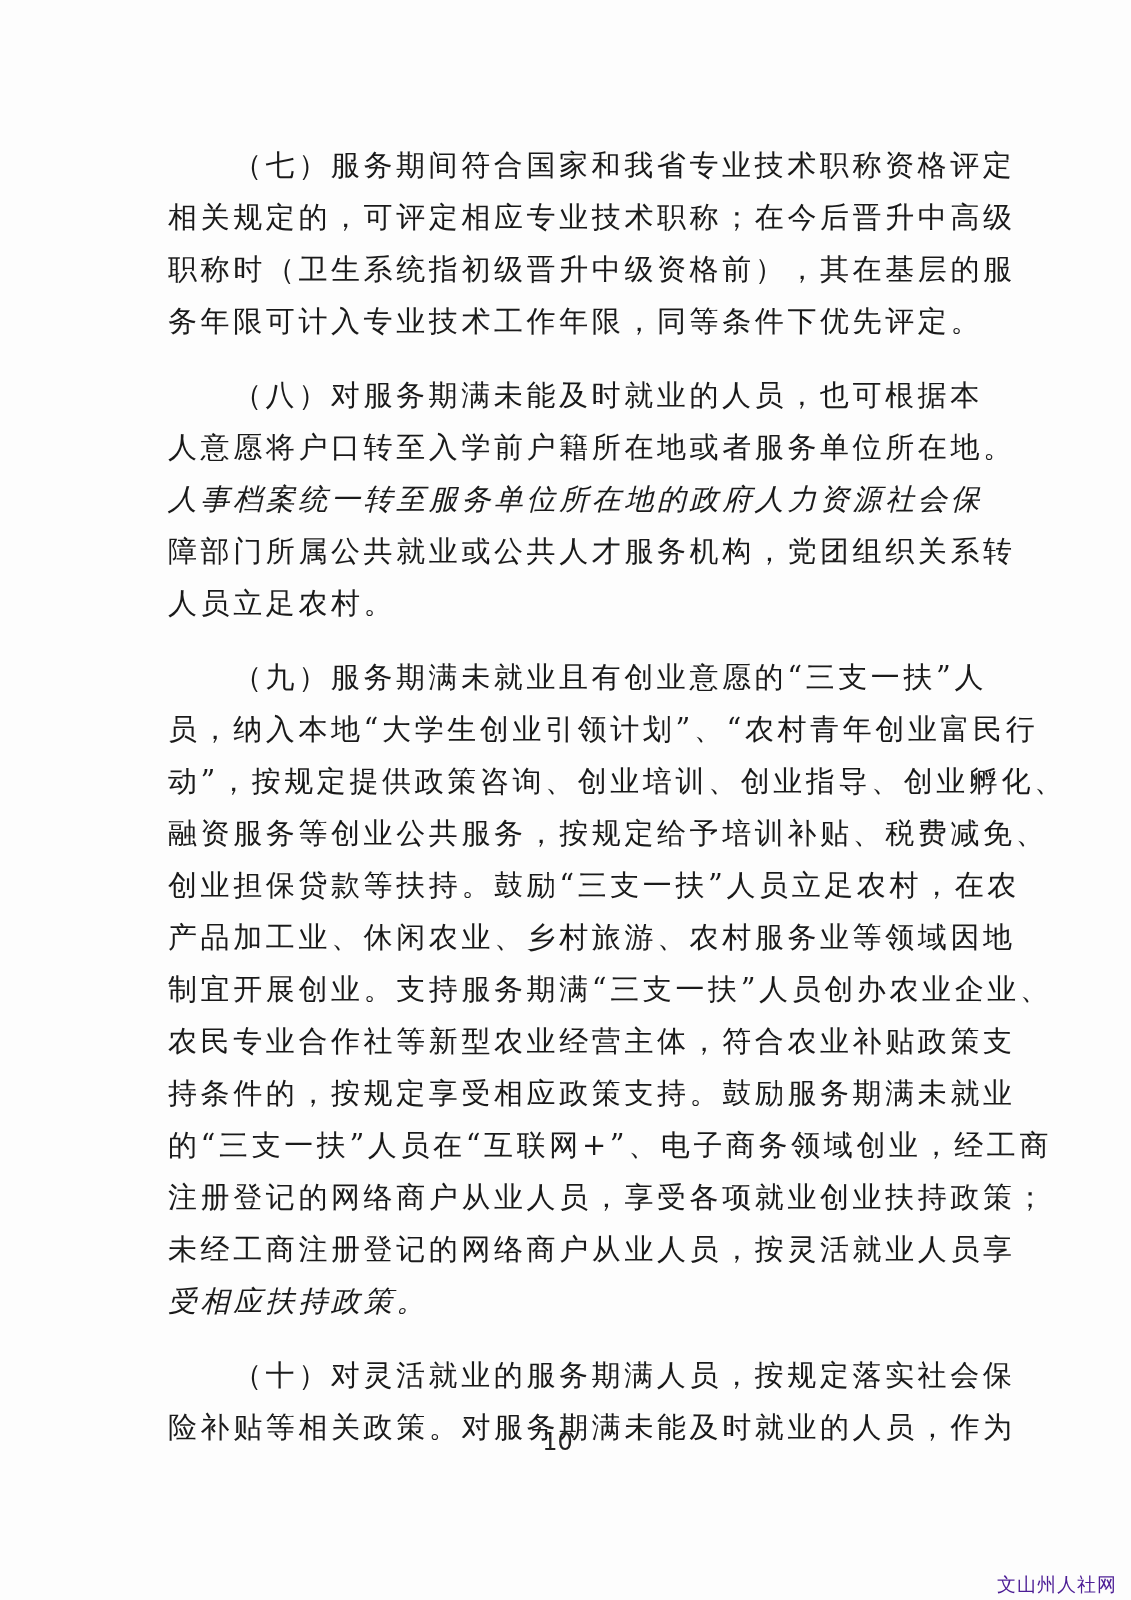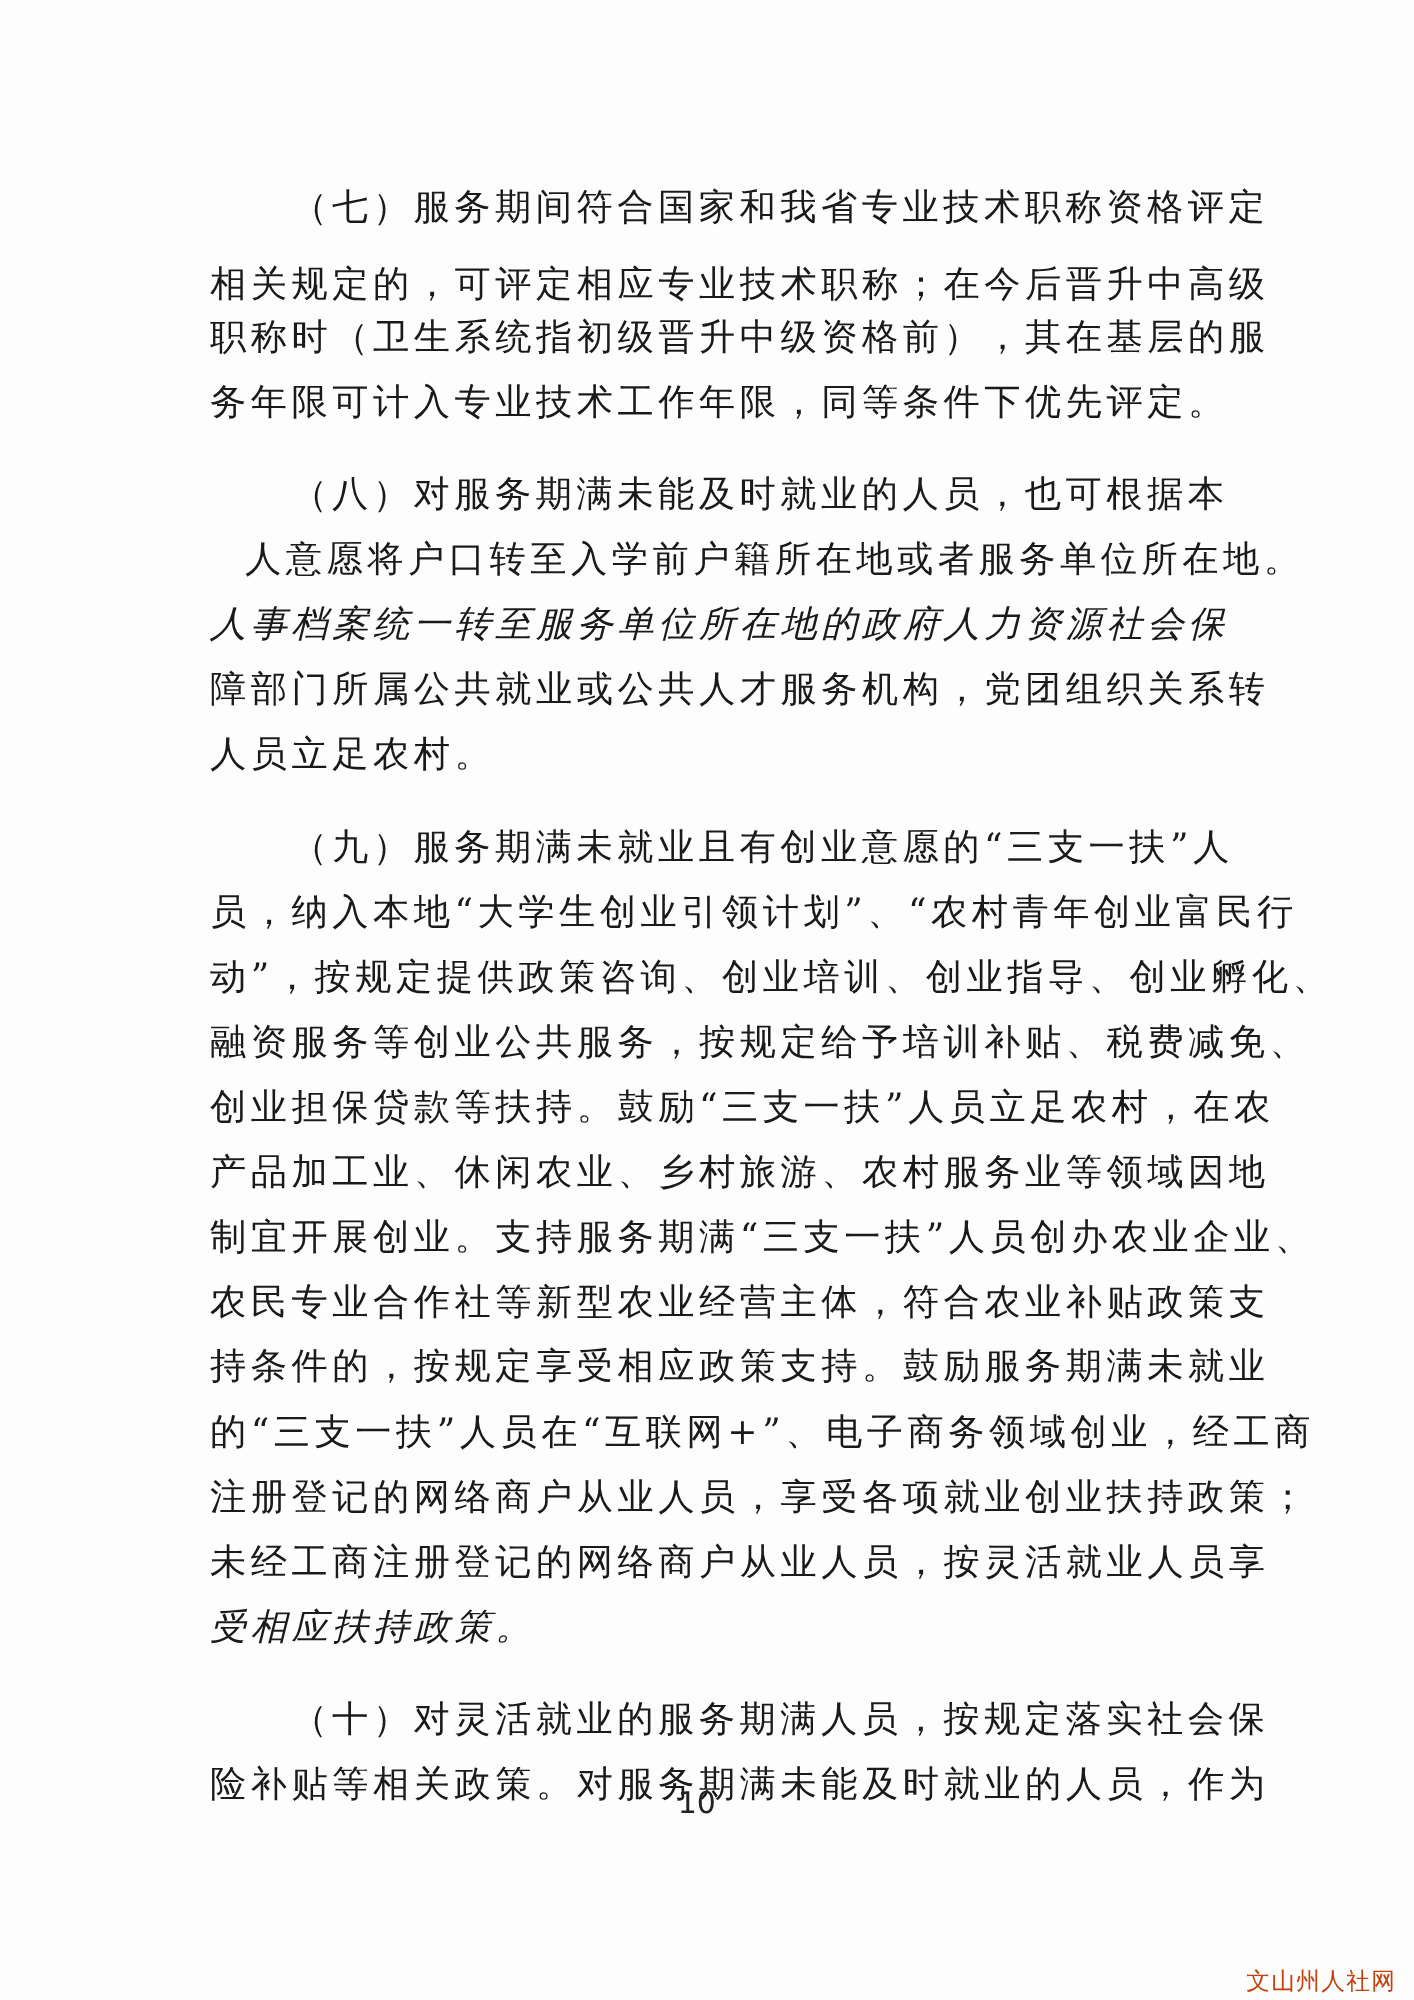--- a/index.html
+++ b/index.html
@@ -43,39 +43,39 @@
       font-size: 24px;
       color: #222;
       margin-left: -8px;
     }
     .watermark {
       position: absolute;
       right: 14px;
       top: 1572px;
       font-family: "DejaVu Serif", "Liberation Serif", serif;
       font-size: 19px;
-      color: #c2410c;
+      color: #4c1d95;
       letter-spacing: 1px;
     }
   </style>
 </head>
 <body>
 
 <div class="page">
 
   <div>
     <div class="line indent" style="top:145px; left:233px;">（七）服务期间符合国家和我省专业技术职称资格评定</div>
-    <div class="line" style="top:207px;text-align:right;">相关规定的，可评定相应专业技术职称；在今后晋升中高级</div>
+    <div class="line" style="top:197px;text-align:right;">相关规定的，可评定相应专业技术职称；在今后晋升中高级</div>
     <div class="line" style="top:249px;">职称时（卫生系统指初级晋升中级资格前），其在基层的服</div>
     <div class="line" style="top:301px;">务年限可计入专业技术工作年限，同等条件下优先评定。</div>
   </div>
 
   <div>
     <div class="line indent" style="top:375px;">（八）对服务期满未能及时就业的人员，也可根据本</div>
-    <div class="line" style="top:427px;margin-left:28px;">人意愿将户口转至入学前户籍所在地或者服务单位所在地。</div>
+    <div class="line" style="top:427px;">人意愿将户口转至入学前户籍所在地或者服务单位所在地。</div>
     <div class="line" style="top:479px;font-style:italic;">人事档案统一转至服务单位所在地的政府人力资源社会保</div>
     <div class="line" style="top:531px;">障部门所属公共就业或公共人才服务机构，党团组织关系转</div>
     <div class="line" style="top:583px;">人员立足农村。</div>
   </div>
 
   <div>
     <div class="line indent" style="top:657px;">（九）服务期满未就业且有创业意愿的“三支一扶”人</div>
     <div class="line" style="top:709px;">员，纳入本地“大学生创业引领计划”、“农村青年创业富民行</div>
     <div class="line" style="top:761px;">动”，按规定提供政策咨询、创业培训、创业指导、创业孵化、</div>
     <div class="line" style="top:813px;">融资服务等创业公共服务，按规定给予培训补贴、税费减免、</div>

